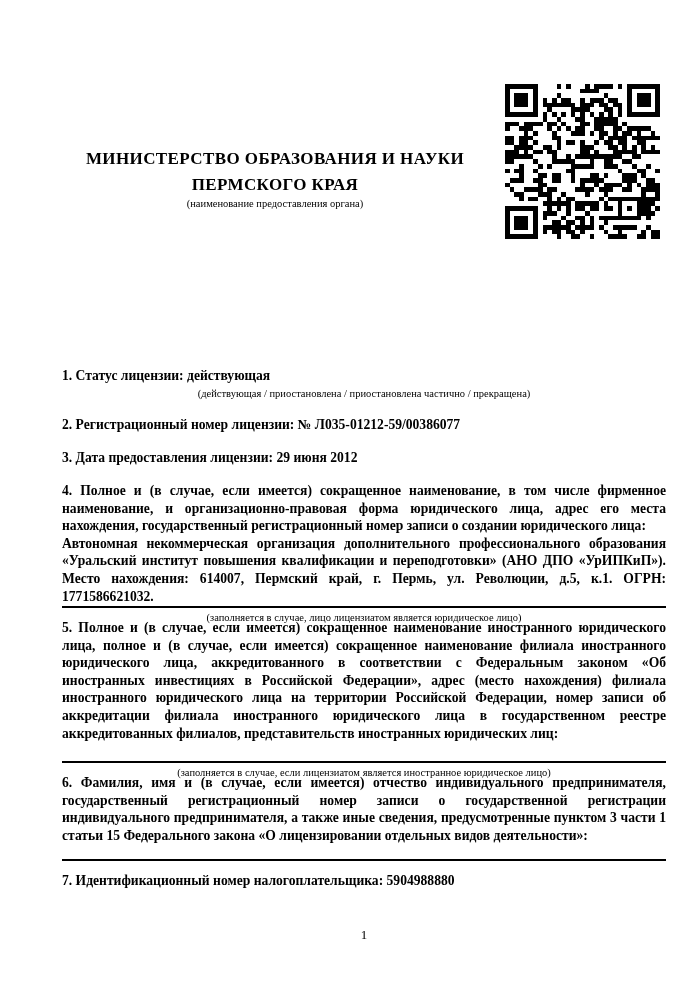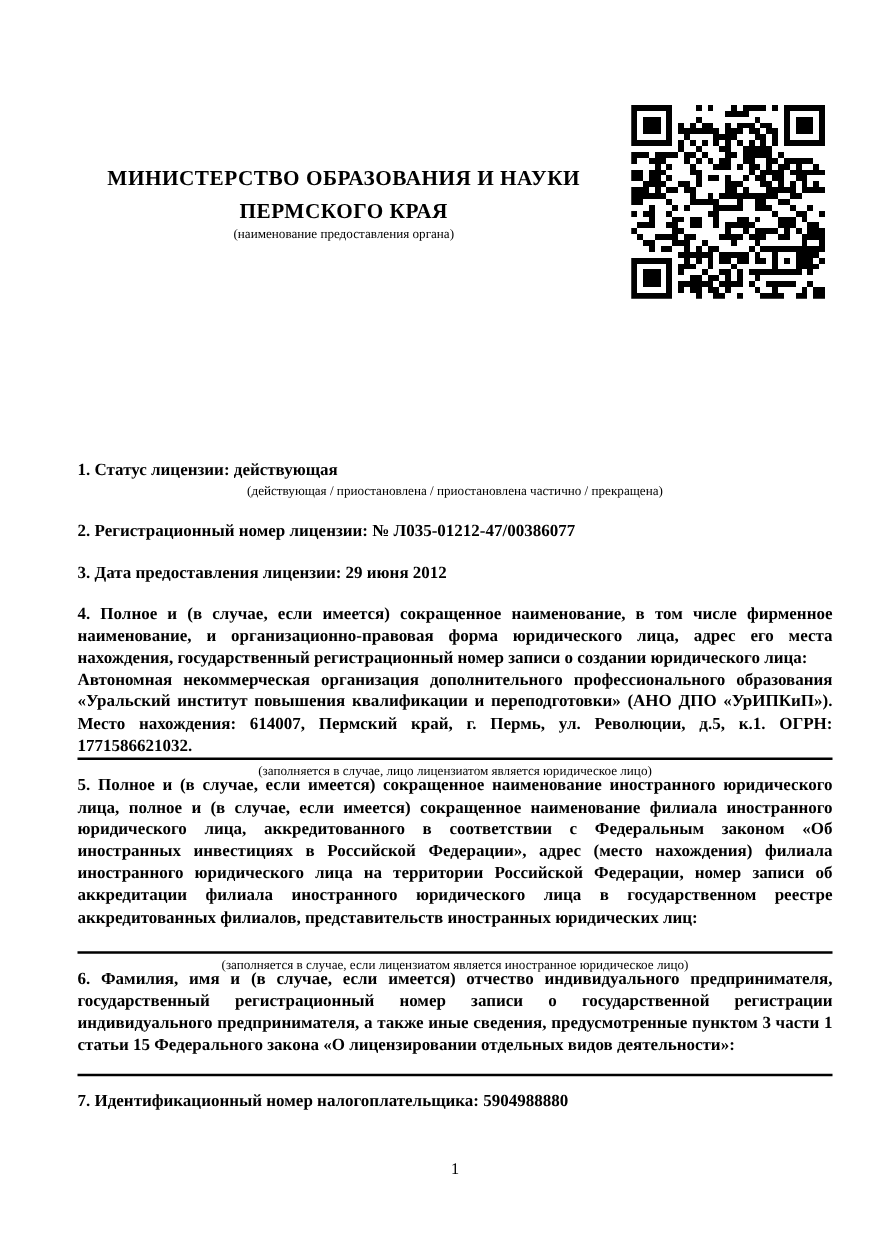--- a/index.html
+++ b/index.html
@@ -3,21 +3,21 @@
 <meta charset="utf-8">
 <style>
   html,body{margin:0;padding:0;background:#ffffff;}
   .page{
     position:relative;width:700px;height:989px;background:#ffffff;
     font-family:"Liberation Serif","DejaVu Serif",serif;color:#000000;
     overflow:hidden;
   }
   .abs{position:absolute;}
   
-  .ministry{top:130px;left:40px;width:470px;text-align:center;}
+  .ministry{top:146px;left:40px;width:470px;text-align:center;}
   .ministry-line{font-weight:700;font-size:17px;line-height:25.5px;letter-spacing:.4px;}
   .small-cap{font-size:10.5px;line-height:13px;}
   .qr{top:84px;left:505px;width:155px;height:155px;}
   
   .doc-title{top:299px;left:62px;width:604px;text-align:center;font-size:13.6px;line-height:18px;}
   
   .item{left:62px;width:604px;font-size:13.6px;line-height:17.6px;}
   .item p{margin:0;font-weight:bold;}
   .just{text-align:justify;text-align-last:left;}
   .item-1{top:367px;}
@@ -586,21 +586,21 @@
         <rect x="32" y="32" width="1" height="1"></rect>
       </svg></div>
 
 
   <div class="abs item item-1">
     <p>1. Статус лицензии: действующая</p>
     <div class="small-cap">(действующая / приостановлена / приостановлена частично / прекращена)</div>
   </div>
 
   <div class="abs item item-2">
-    <p>2. Регистрационный номер лицензии: № Л035-01212-47/00386077</p>
+    <p>2. Регистрационный номер лицензии: № Л035-01212-59/00386077</p>
   </div>
 
   <div class="abs item item-3">
     <p>3. Дата предоставления лицензии: 29 июня 2012</p>
   </div>
 
   <div class="abs item item-4">
     <p class="just">4. Полное и (в случае, если имеется) сокращенное наименование, в том числе фирменное наименование, и организационно-правовая форма юридического лица, адрес его места нахождения, государственный регистрационный номер записи о создании юридического лица:</p>
     <p class="just">Автономная некоммерческая организация дополнительного профессионального образования «Уральский институт повышения квалификации и переподготовки» (АНО ДПО «УрИПКиП»). Место нахождения: 614007, Пермский край, г. Пермь, ул. Революции, д.5, к.1. ОГРН: 1771586621032.</p>
     <div class="rule rule-tight"></div>

